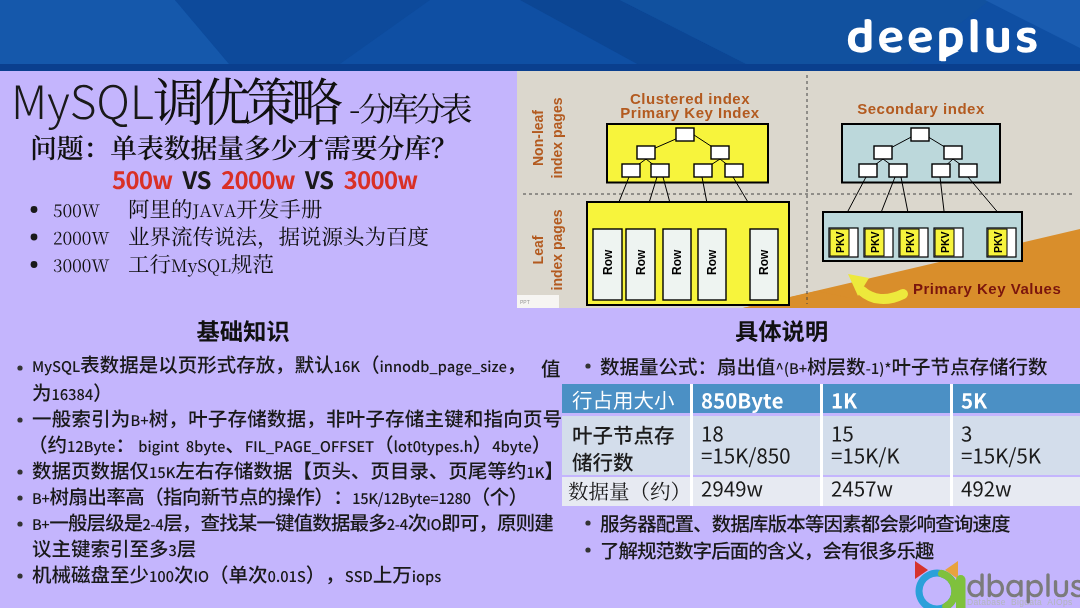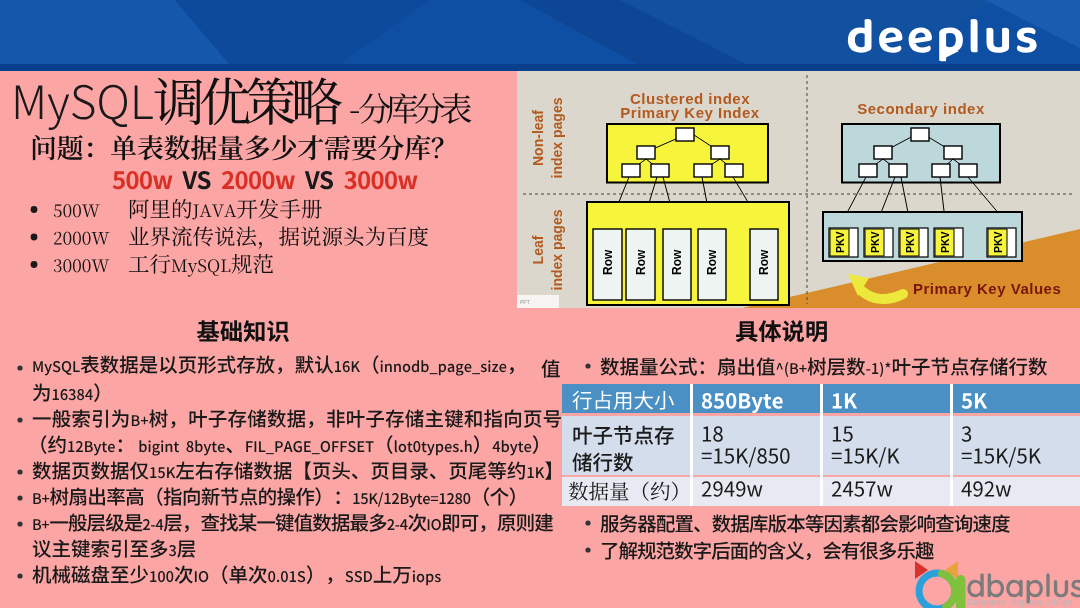--- a/index.html
+++ b/index.html
@@ -1,15 +1,15 @@
 <!DOCTYPE html>
 <html><head><meta charset="utf-8">
 <style>
 html,body{margin:0;padding:0}
-#page{position:relative;width:1080px;height:608px;overflow:hidden;background:#fca5a5;font-family:"Liberation Sans",sans-serif}
+#page{position:relative;width:1080px;height:608px;overflow:hidden;background:#c4b5fd;font-family:"Liberation Sans",sans-serif}
 .abs{position:absolute}
 </style></head>
 <body>
 <div id="page">
 
 <svg class="abs" style="left:0px;top:0px" width="1080" height="71" viewBox="0 0 1080 71">
 <rect width="1080" height="71" fill="#0f4fa3"></rect>
 <polygon points="0,0 175,0 235,71 0,71" fill="#1558ab"></polygon>
 <polygon points="175,0 430,0 330,71 235,71" fill="#0d4a9b"></polygon>
 <polygon points="520,0 650,71 760,71 620,0" fill="#0c4694"></polygon>

